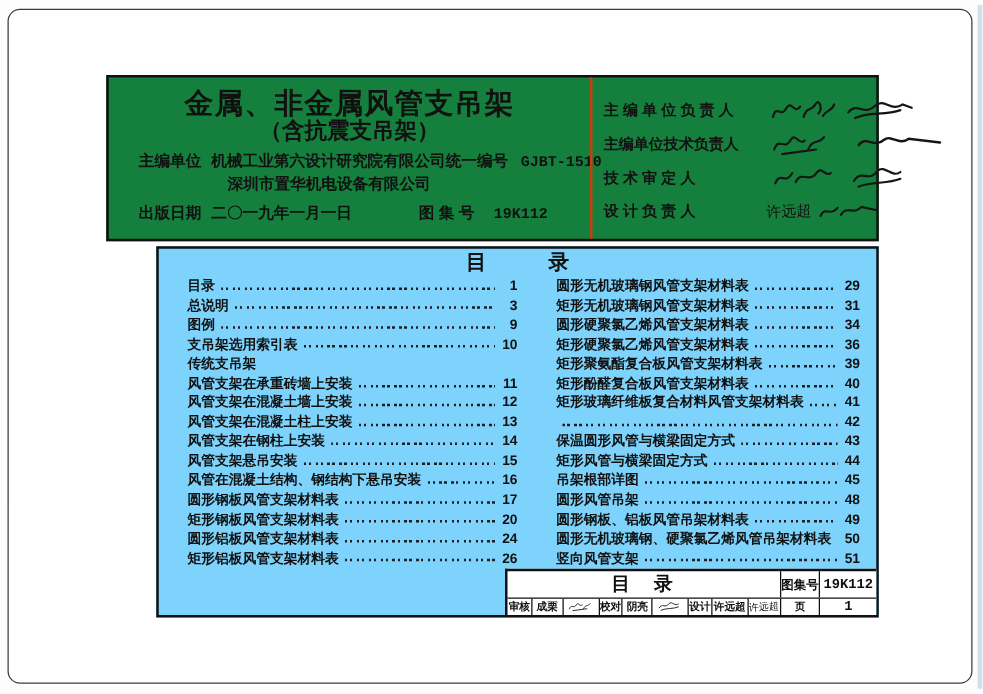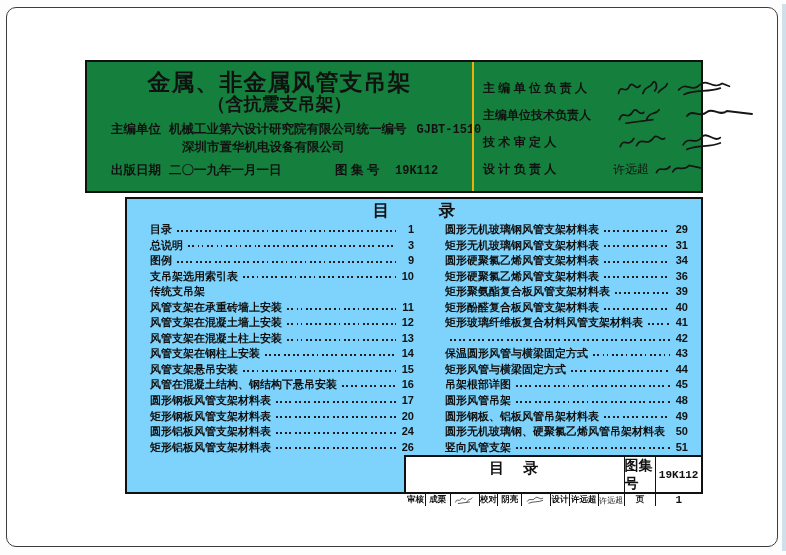--- a/index.html
+++ b/index.html
@@ -31,21 +31,21 @@
   .tb-info{margin-top:8px;font-size:12.5px;font-weight:bold;}
   .info-row{display:flex;align-items:baseline;padding:0 13px 0 24px;line-height:16.5px;}
   .info-row .lbl{width:58px;flex:none;white-space:pre;}
   .info-row .val{white-space:pre;}
   .info-row .code-lbl{margin-left:auto;width:60px;white-space:pre;}
   .info-row .code-val{width:64px;text-align:left;flex:none;font-family:"Liberation Mono","DejaVu Sans Mono",monospace;font-size:12px;}
   .info-row.indent{padding-left:95px;}
   .info-row.row3{margin-top:7px;}
 
   .tb-right{
-    flex:1;border-left:2px solid #eab308;box-sizing:border-box;
+    flex:1;border-left:2px solid #c2410c;box-sizing:border-box;
     padding:13px 4px 6px 9px;display:flex;flex-direction:column;overflow:visible;
   }
   .signer-row{display:flex;align-items:center;height:27px;font-size:12px;font-weight:bold;overflow:visible;}
   .signer-label{width:130px;flex:none;white-space:pre;}
   .signer-name{font-weight:normal;font-size:12px;white-space:pre;transform:rotate(-2deg);margin-right:2px;}
   .sig{flex:none;overflow:visible;}
   .sig svg{overflow:visible;display:block;}
 
   
   .toc-block{
@@ -75,21 +75,21 @@
     position:absolute;right:0;bottom:0;width:297px;height:37px;
     border-left:2px solid #111;border-top:2px solid #111;box-sizing:border-box;
     display:flex;flex-direction:column;background:#fff;
   }
   .f-row1{flex:1;display:flex;}
   .f-title{
     width:219px;box-sizing:border-box;text-align:center;font-size:15px;font-weight:bold;
     line-height:21px;white-space:pre;letter-spacing:2px;
   }
   .f-cell{display:flex;align-items:center;justify-content:center;box-sizing:border-box;}
-  .f-atlas-lbl{width:32px;border-left:1.5px solid #111;font-size:14px;font-weight:bold;}
+  .f-atlas-lbl{width:32px;border-left:1.5px solid #111;font-size:10px;font-weight:bold;}
   .f-atlas-val{width:46px;border-left:1.5px solid #111;font-size:11px;font-weight:bold;font-family:"Liberation Mono","DejaVu Sans Mono",monospace;}
   .f-row2{height:14px;border-top:1.5px solid #111;display:flex;font-size:8.5px;font-weight:bold;}
   .f-row2 .f-c{
     display:flex;align-items:center;justify-content:center;box-sizing:border-box;
     border-left:1px solid #111;overflow:hidden;white-space:pre;
   }
   .f-row2 .f-c:first-child{border-left:none;}
   .f-row2 .f-page-lbl{width:32px;border-left:1.5px solid #111;font-size:8.5px;}
   .f-row2 .f-page-val{width:46px;border-left:1.5px solid #111;font-size:11px;font-family:"Liberation Mono","DejaVu Sans Mono",monospace;}
   .f-sig-text{font-weight:normal;font-size:8px;transform:rotate(-4deg);}

